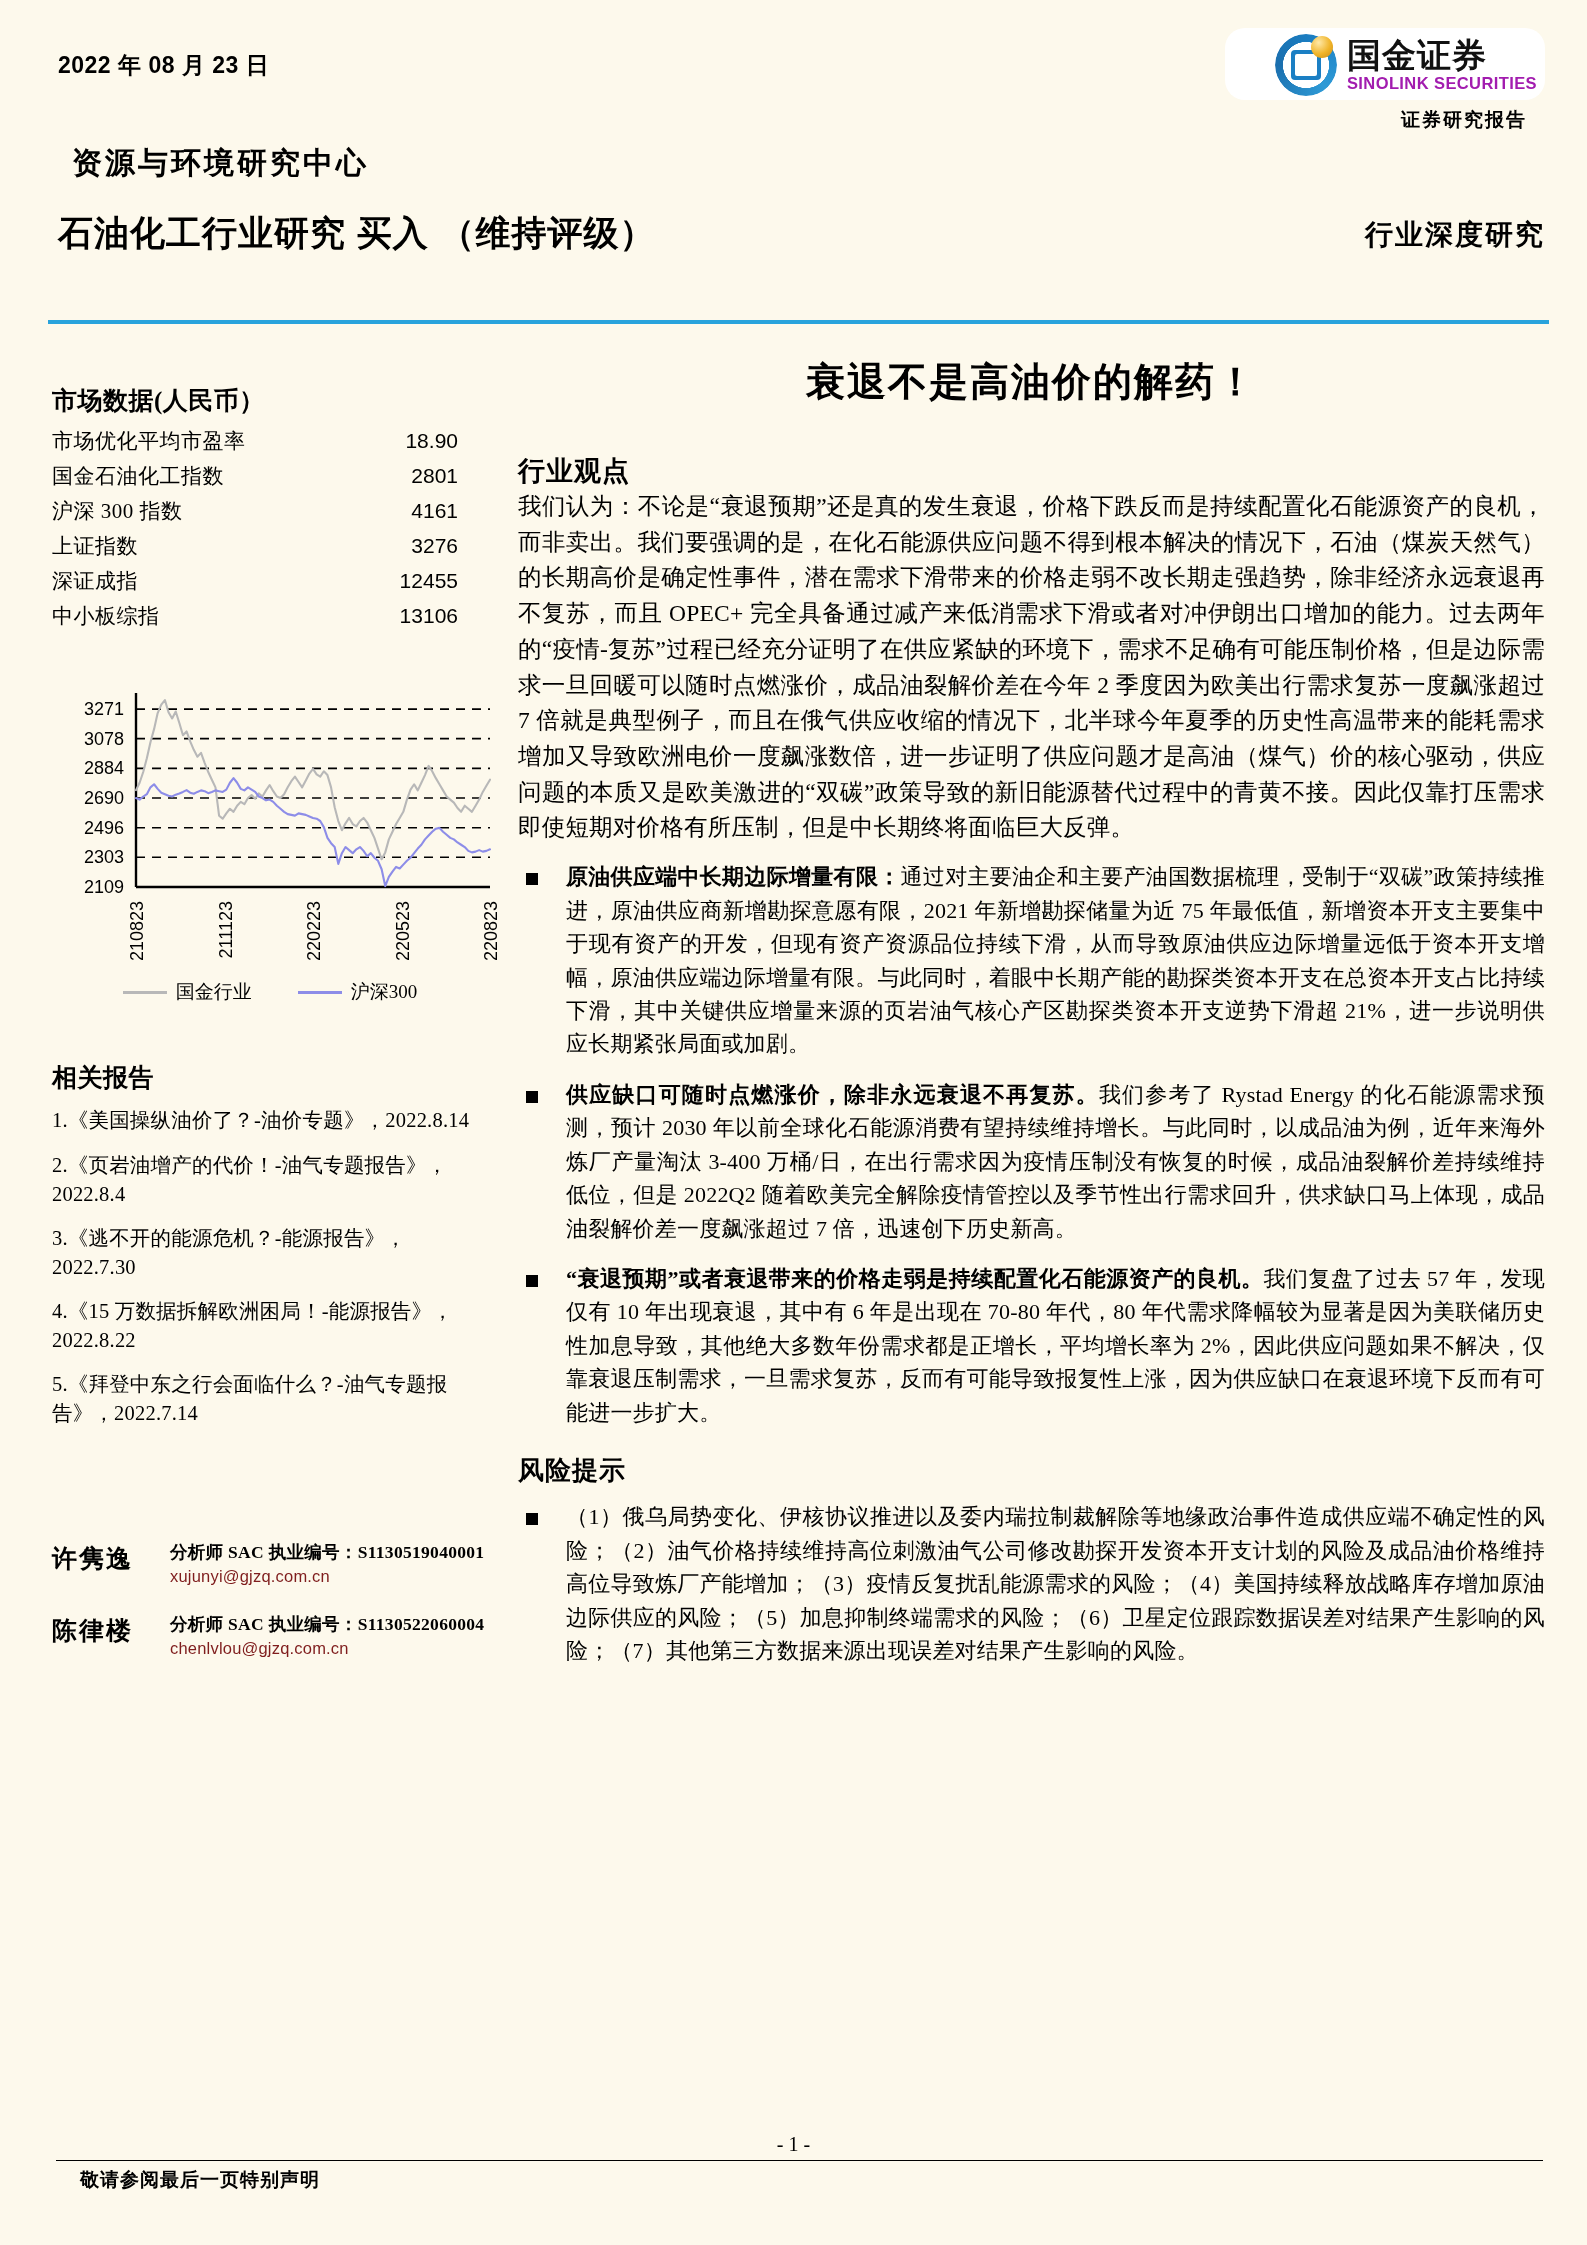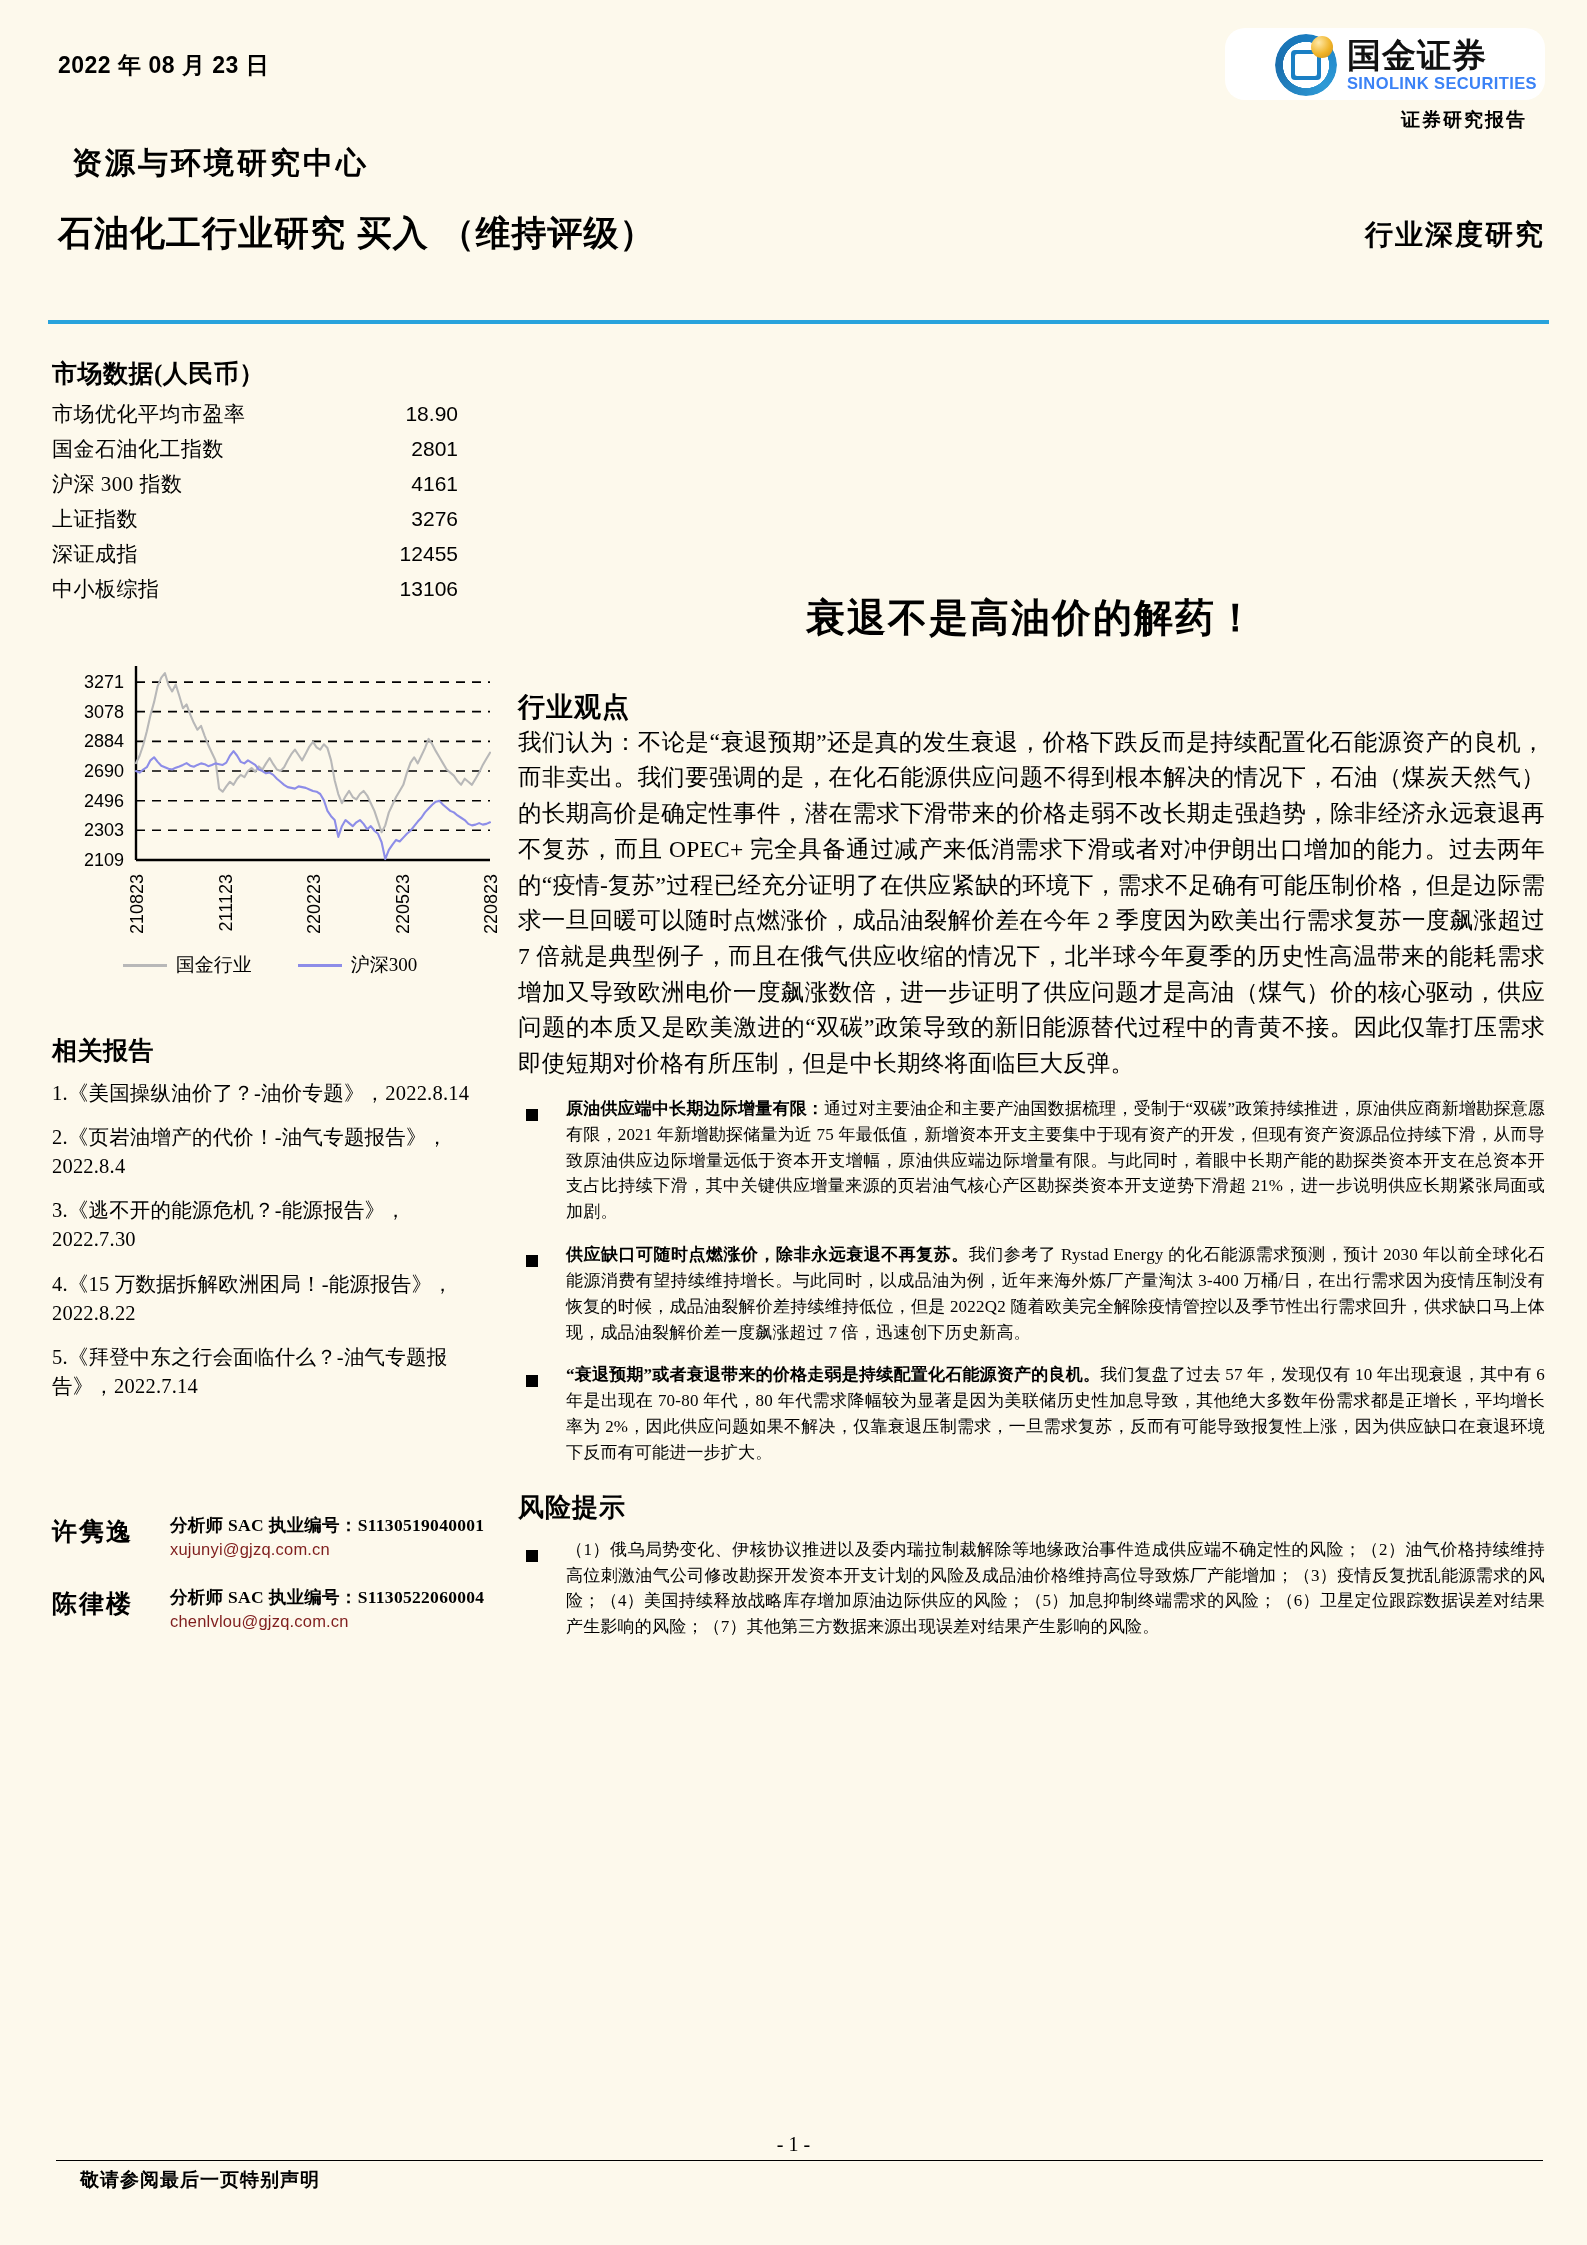--- a/index.html
+++ b/index.html
@@ -101,21 +101,21 @@
     font-weight: bold;
     font-size: 34px;
     letter-spacing: 1px;
     color: #111;
   }
   .logo-en {
     font-family: "Liberation Sans", sans-serif;
     font-weight: bold;
     font-size: 16.5px;
     letter-spacing: 0.4px;
-    color: #3b82f6;
+    color: #a21caf;
     margin-top: 3px;
   }
   .report-kind {
     margin-top: 7px;
     font-family: "Liberation Serif", serif;
     font-weight: bold;
     font-size: 19px;
     letter-spacing: 2px;
     padding-right: 18px;
   }
@@ -289,21 +289,21 @@
   ul.bullets {
     list-style: none;
     margin: 6px 0 0 0;
     padding: 0;
   }
   ul.bullets > li {
     position: relative;
     padding-left: 48px;
     margin-bottom: 17px;
     font-family: "Liberation Serif", serif;
-    font-size: 17px;
+    font-size: 22px;
     line-height: 1.52;
     text-align: justify;
     text-justify: inter-ideograph;
     letter-spacing: 0.2px;
   }
   ul.bullets > li::before {
     content: "";
     position: absolute;
     left: 8px;
     top: 13px;

